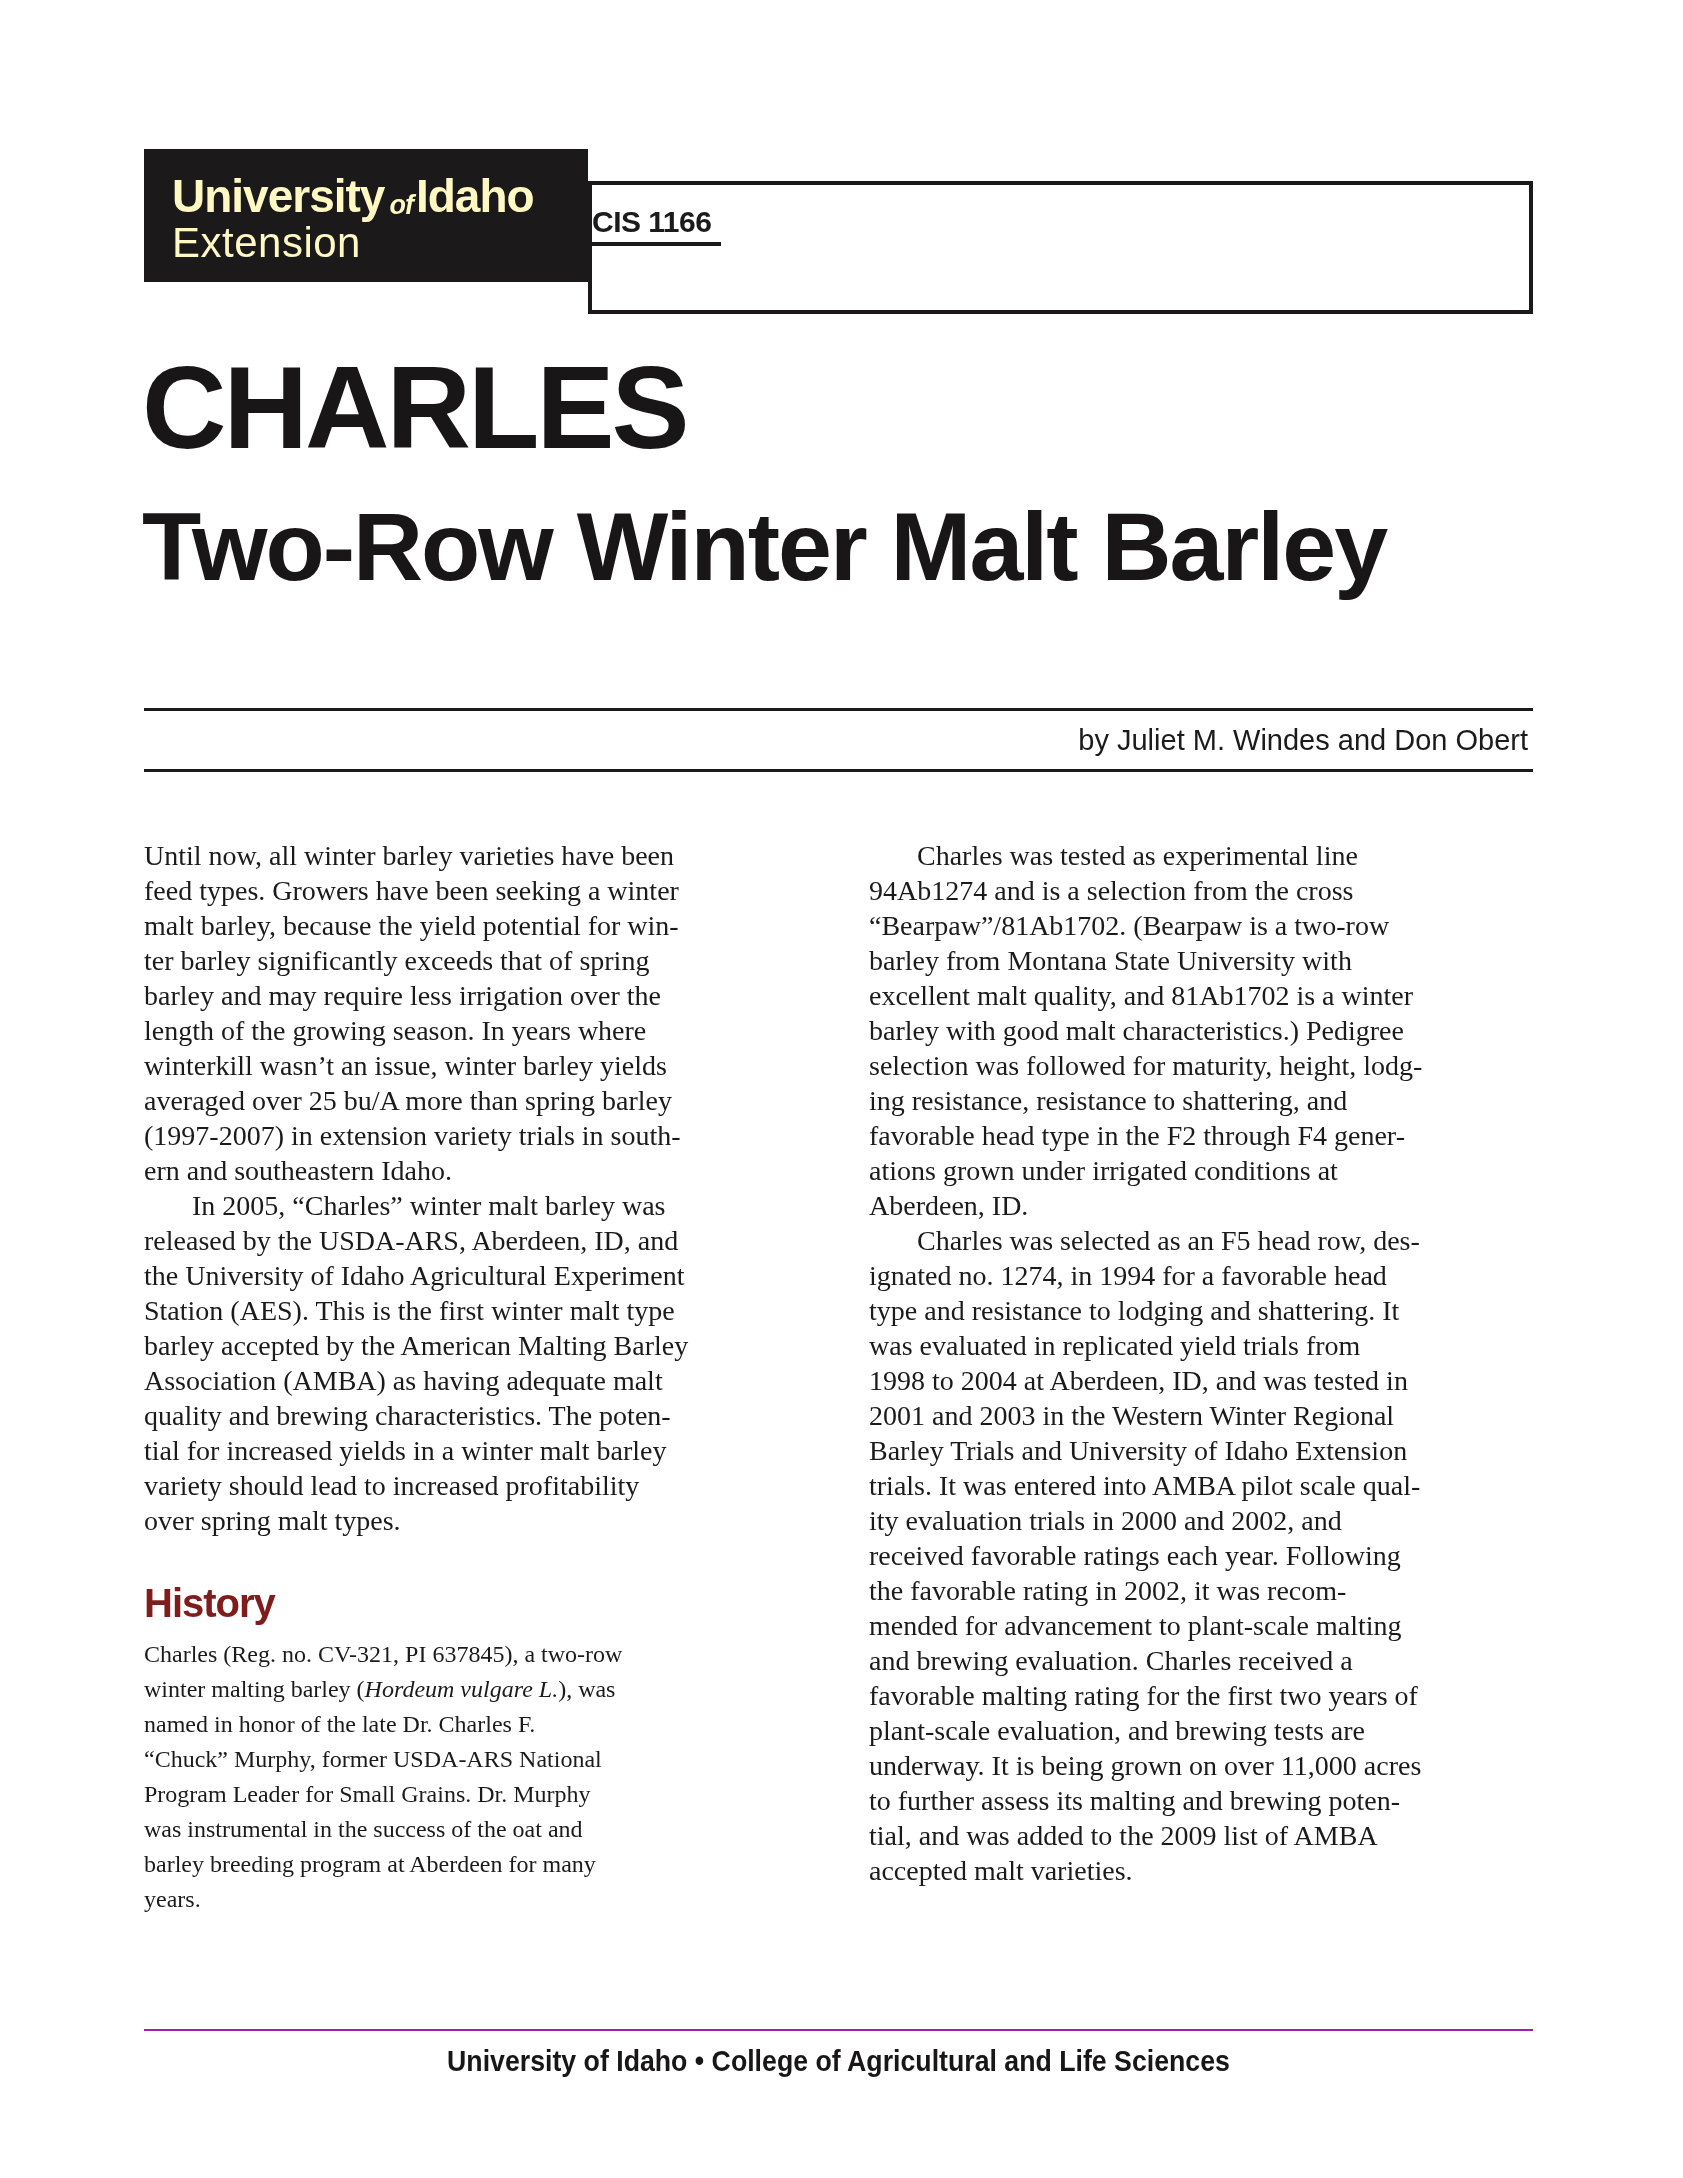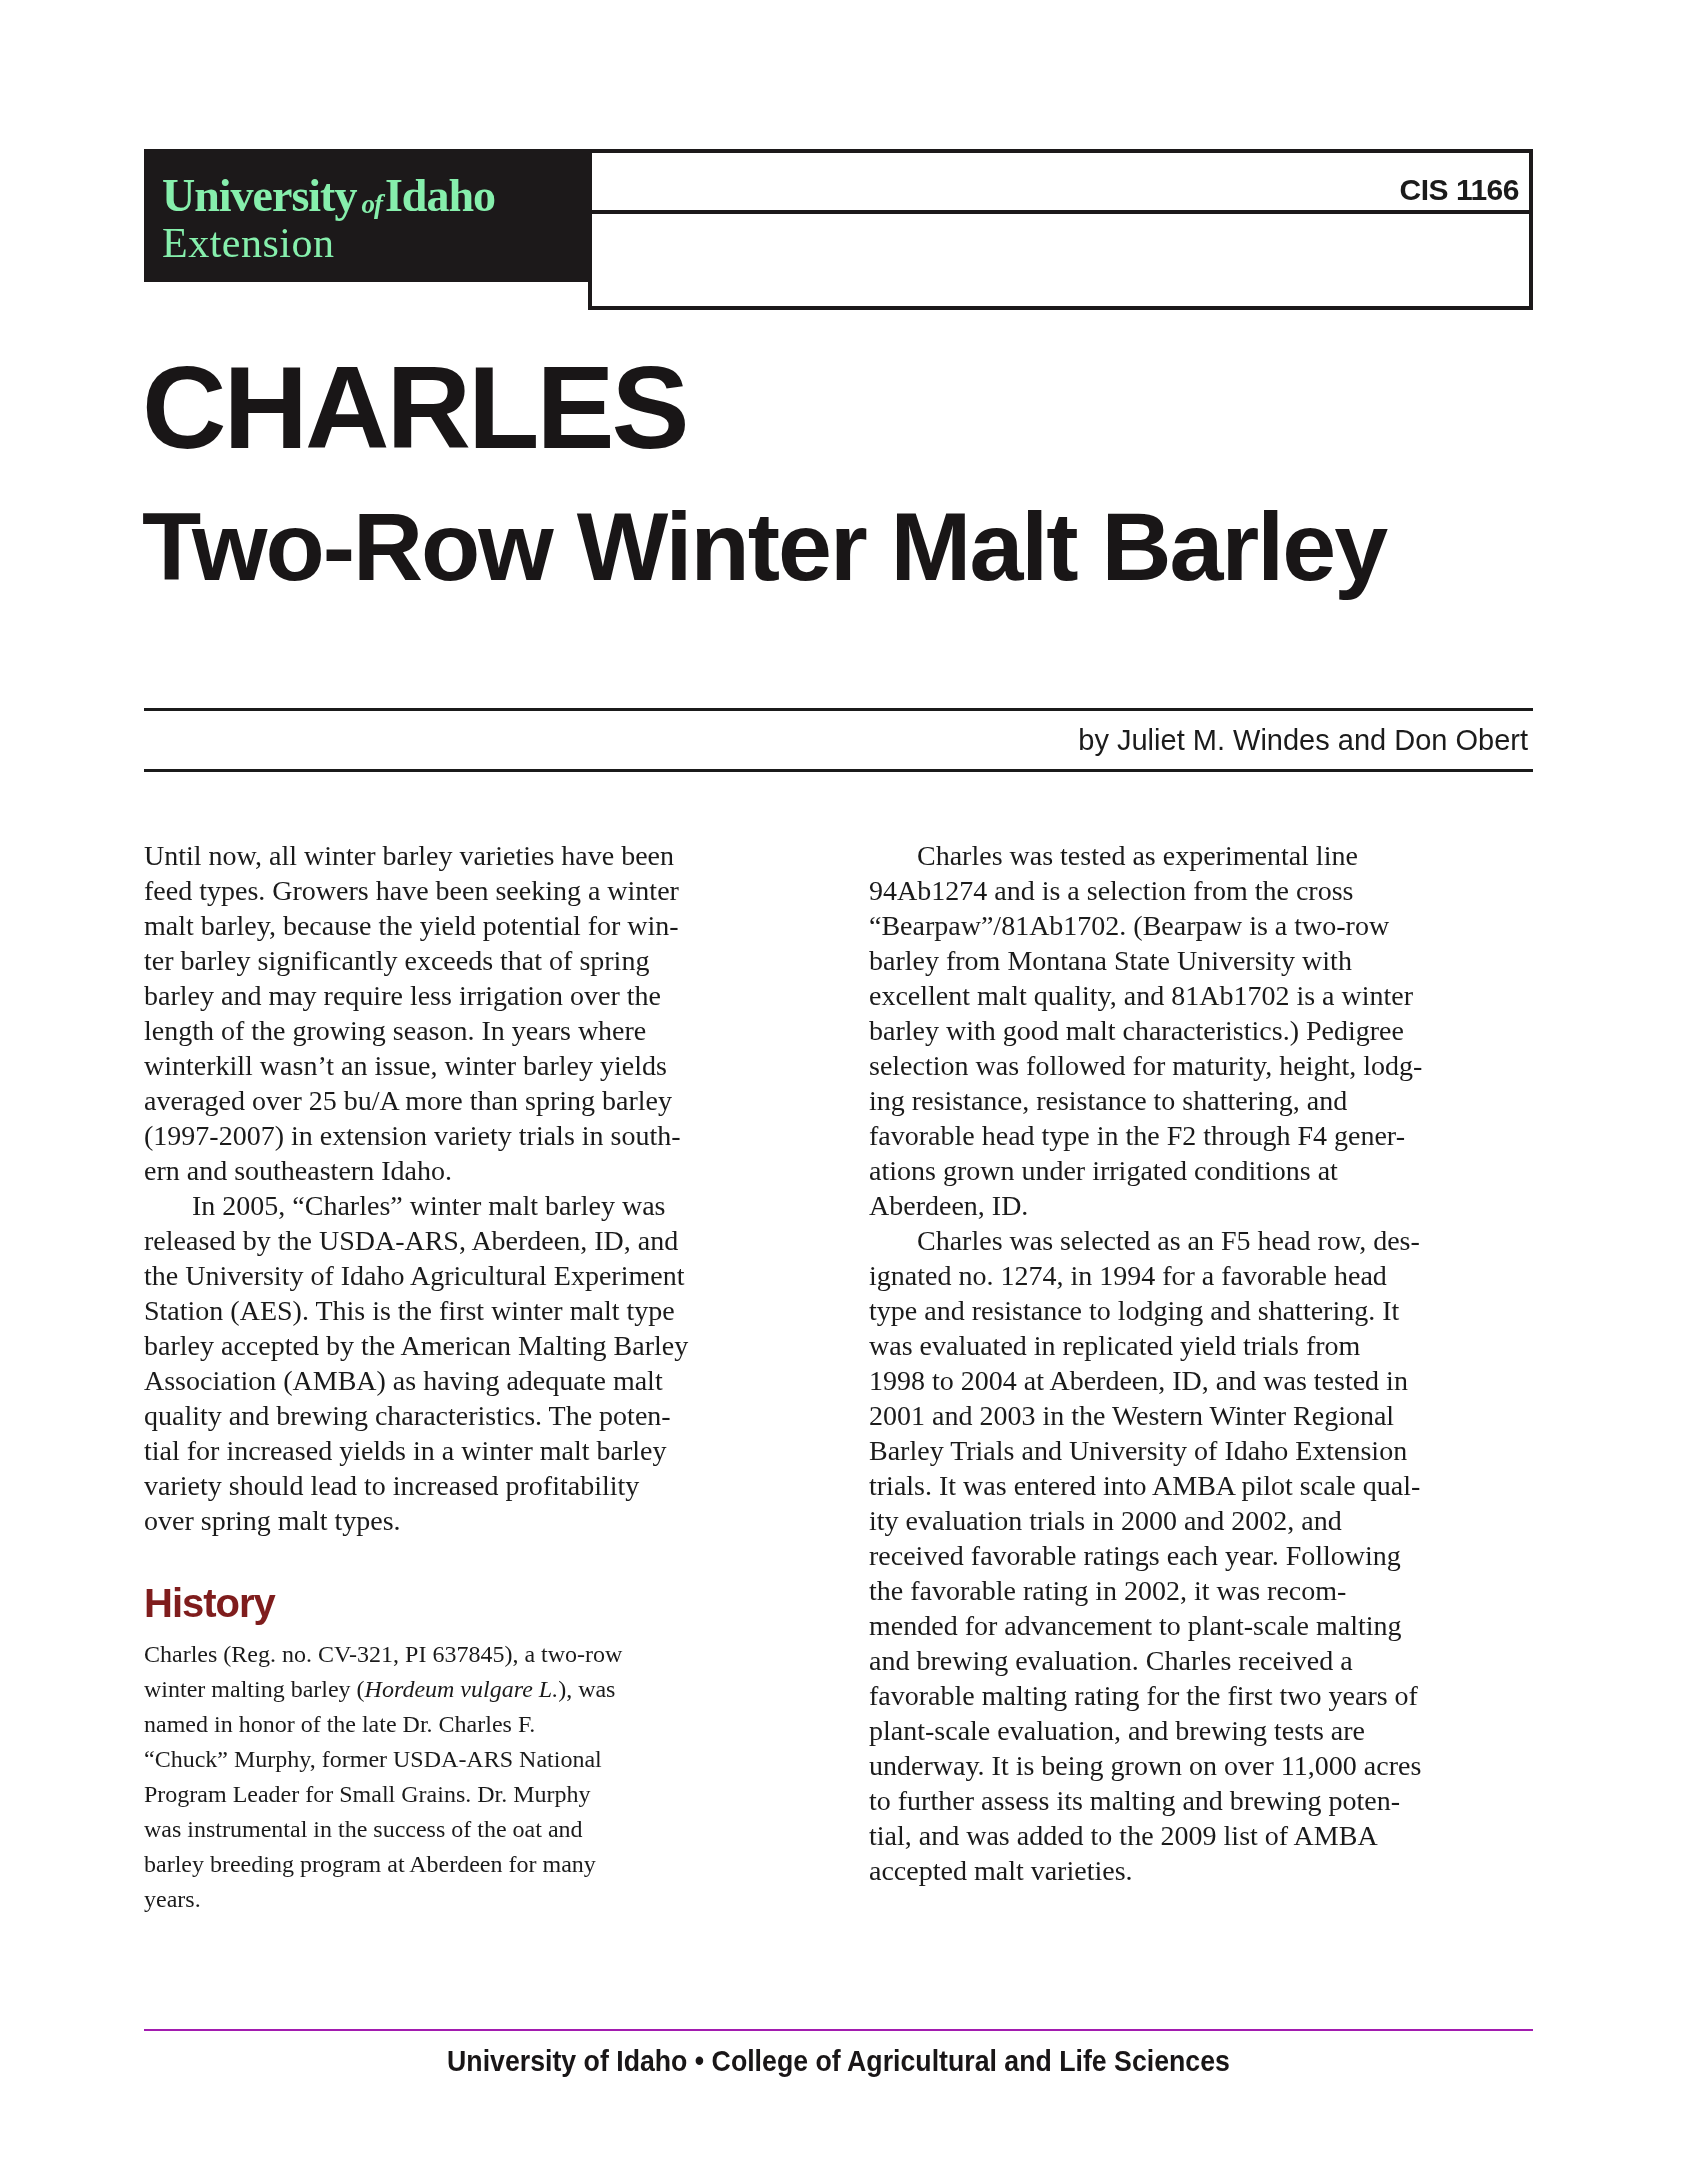--- a/index.html
+++ b/index.html
@@ -16,33 +16,34 @@
 
   
   .header {
     position: absolute; left: 144px; top: 149px;
     width: 1389px; height: 133px;
     display: flex;
   }
   .logo-box {
     width: 444px; height: 133px;
     background: #1c191a;
-    color: #86efac;
-    padding: 24px 0 0 18px;
-    font-family: Liberation Serif, serif;
+    color: #fef9c3;
+    padding: 24px 0 0 28px;
+    font-family: Liberation Sans, sans-serif;
     flex: none;
   }
   .logo-line1 { font-size: 46px; font-weight: bold; letter-spacing: -1px; line-height: 1; white-space: nowrap; }
   .logo-of { font-style: italic; font-weight: bold; font-size: 27px; position: relative; top: 2px; margin: 0 3px 0 5px; }
   .logo-line2 { font-size: 42px; font-weight: normal; letter-spacing: 0.5px; line-height: 1; margin-top: 3px; }
   .pub-box {
-    flex: 1; height: 161px;
+    flex: 1; height: 133px;
     border: 4px solid #1c191a;
-    display: flex; flex-direction: column;
+    display: flex; flex-direction: row;
     background: #ffffff;
+    margin-top: 32px;
   }
   .pub-box-top {
     height: 61px;
     border-bottom: 4px solid #1c191a;
     display: flex; align-items: flex-end; justify-content: flex-end;
     padding: 0 10px 3px 0;
   }
   .pub-code {
     font-family: "Liberation Sans", sans-serif;
     font-weight: bold; font-size: 30px; color: #1b1b1b;

